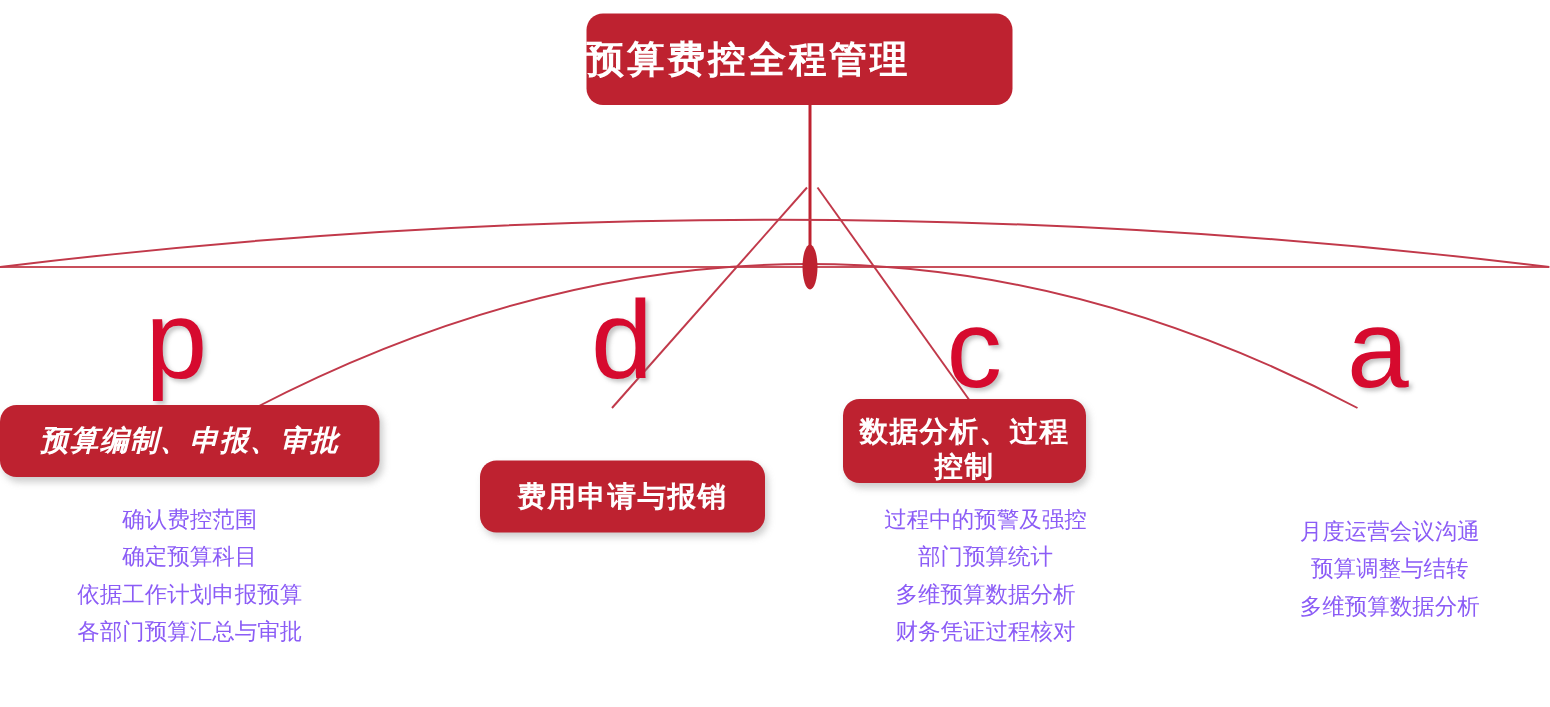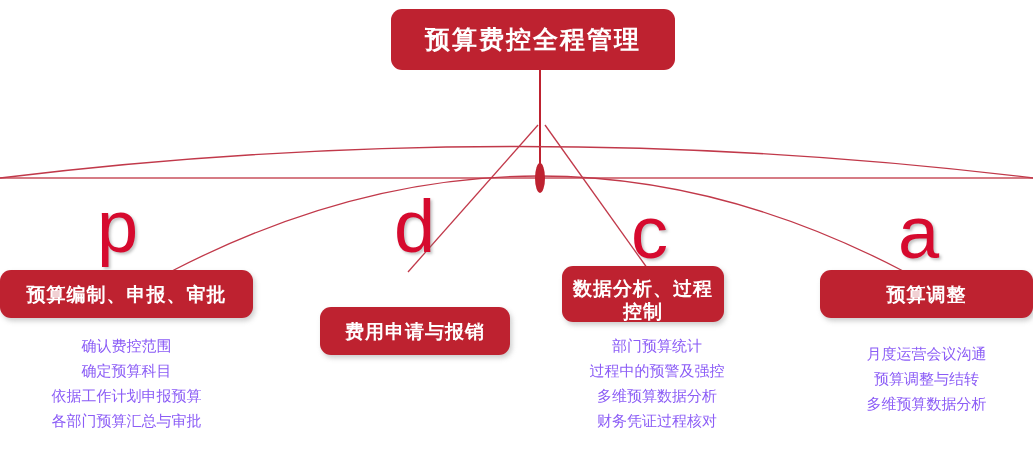--- a/index.html
+++ b/index.html
@@ -32,21 +32,20 @@
   .title-box {
     position: absolute;
     left: 391px;
     top: 9px;
     width: 284px;
     height: 61px;
     background: #BE2230;
     border-radius: 11px;
     display: flex;
     align-items: center;
-    justify-content: center;
     box-sizing: border-box;
   }
   .title-box .label {
     color: #ffffff;
     font-family: "DejaVu Serif", "Liberation Serif", serif;
     font-size: 25px;
     font-weight: 700;
     letter-spacing: 2px;
     white-space: nowrap;
     line-height: 1;
@@ -122,50 +121,47 @@
 
   <div class="title-box">
     <span class="label">预算费控全程管理</span>
   </div>
 
   <div class="phase-letter" style="left:97px; top:190px;">p</div>
   <div class="phase-letter" style="left:394px; top:190px;">d</div>
   <div class="phase-letter" style="left:631px; top:196px;">c</div>
   <div class="phase-letter" style="left:898px; top:196px;">a</div>
 
-  <div class="stage-box" style="left:0px; top:270px; width:253px; height:48px;">
+  <div class="stage-box" style="left:0px; top:270px; width:253px; height:48px;font-style:italic;">
     <span class="label">预算编制、申报、审批</span>
   </div>
 
   <div class="stage-box" style="left:320px; top:270px; width:190px; height:48px;margin-top:37px;">
     <span class="label">费用申请与报销</span>
   </div>
 
   <div class="stage-box" style="left:562px; top:266px; width:162px; height:56px;align-items:flex-end;">
     <span class="label">
       <span>数据分析、过程</span><br>
       <span>控制</span>
     </span>
   </div>
 
-  <div class="stage-box" style="left:820px; top:270px; width:213px; height:48px;">
-    <span class="label">预算调整</span>
-  </div>
 
   <div class="item-list" style="left:0px; top:334px; width:253px;">
     <div class="item">确认费控范围</div>
     <div class="item">确定预算科目</div>
     <div class="item">依据工作计划申报预算</div>
     <div class="item">各部门预算汇总与审批</div>
   </div>
 
 
   <div class="item-list" style="left:552px; top:334px; width:210px;">
+    <div class="item">过程中的预警及强控</div>
     <div class="item">部门预算统计</div>
-    <div class="item">过程中的预警及强控</div>
     <div class="item">多维预算数据分析</div>
     <div class="item">财务凭证过程核对</div>
   </div>
 
   <div class="item-list" style="left:820px; top:342px; width:213px;">
     <div class="item">月度运营会议沟通</div>
     <div class="item">预算调整与结转</div>
     <div class="item">多维预算数据分析</div>
   </div>
 

